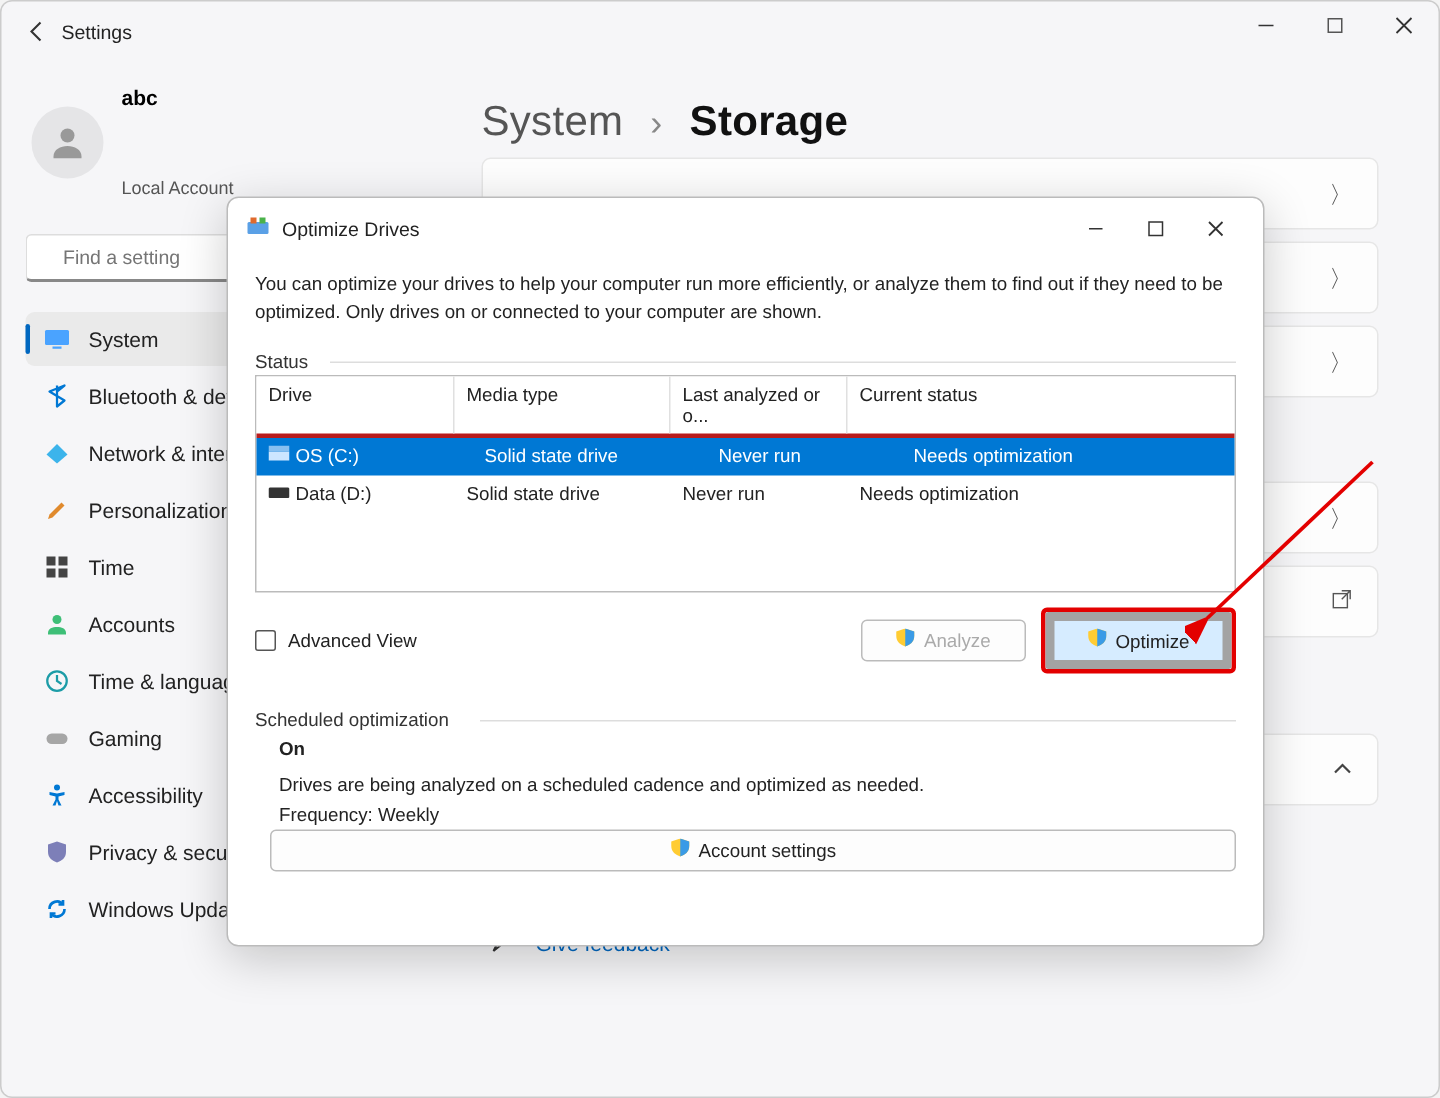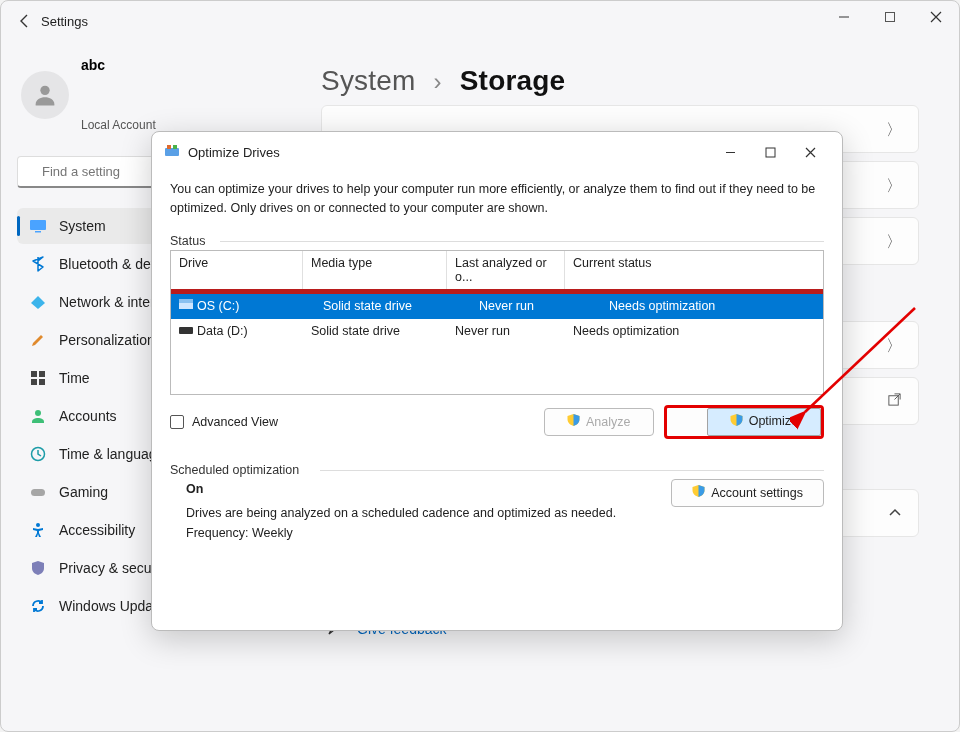--- a/index.html
+++ b/index.html
@@ -52,39 +52,39 @@
   }
   .dlg-title { display:flex; align-items:center; padding:8px 12px; gap:8px; }
   .dlg-title .label { flex:1; font-size:13px; }
   .dlg-controls { display:flex; }
   .dlg-controls div { width:40px; height:24px; display:flex; align-items:center; justify-content:center; color:#333; }
   .dlg-body { padding: 8px 18px 12px 18px; flex:1; display:flex; flex-direction:column; }
   .dlg-desc { line-height:1.5; margin-bottom:10px; }
   .section-label { font-size:12.5px; color:#333; margin: 6px 0 6px 0; }
   .section-rule { border-top:1px solid #ddd; margin-left:50px; margin-top:-13px; margin-bottom:8px; }
   .drive-table { border:1px solid #bbb; height:145px; margin-bottom:10px; }
-  .drive-table .thead { display:flex; background:#fff; border-bottom:5px solid #b91c1c; }
+  .drive-table .thead { display:flex; background:#fff; border-bottom:3px solid #b91c1c; }
   .drive-table .th { padding:5px 8px; font-size:12.5px; border-right:1px solid #e0e0e0; }
   .th.c1 { width:132px; } .th.c2 { width:144px; } .th.c3 { width:118px; } .th.c4 { flex:1; border-right:none; }
   .drive-row { display:flex; align-items:center; padding:3px 0; }
   .drive-row .td { padding:2px 8px; font-size:12.5px; }
   .td.c1 { width:132px; display:flex; align-items:center; gap:4px; }
   .td.c2 { width:144px; } .td.c3 { width:118px; } .td.c4 { flex:1; }
   .drive-row.selected { background:#0078d4; color:#fff;gap:12px; }
   .row2 { display:flex; align-items:center; margin-bottom:14px; }
   .checkbox { width:14px;height:14px;border:1px solid #555;border-radius:2px;margin-right:8px; }
   .spacer { flex:1; }
   .btn { padding:5px 20px; border:1px solid #bbb; border-radius:4px; background:#fdfdfd; font-size:12.5px; display:flex; align-items:center; gap:6px; margin-left:10px; min-width:110px; justify-content:center; }
   .btn.disabled { color:#aaa; }
   .btn.highlight-wrap { padding:0; border:3px solid #e30000; border-radius:4px; }
-  .btn.highlight-wrap .inner { padding:5px 22px; border:1px solid #a3a3a3; background:#d6ecff; border-radius:2px; display:flex; align-items:flex-start; gap:6px;margin-left:40px; }
+  .btn.highlight-wrap .inner { padding:5px 22px; border:6px solid #a3a3a3; background:#d6ecff; border-radius:2px; display:flex; align-items:flex-end; gap:6px; }
   .shield { font-size:13px; }
   .sched { margin-top:4px; }
   .sched .section-rule { margin-left:150px; }
-  .sched-row { display:flex; margin-top:4px; }
+  .sched-row { display:flex; margin-top:4px;flex-direction:column; }
   .sched-left { padding-left:16px; flex:1; }
   .sched-left .on { font-weight:600; margin-bottom:4px; }
   .sched-left div { line-height:1.6; }
   .dlg-footer { display:flex; justify-content:flex-end; padding: 10px 18px 14px 18px; }
   .dlg-footer .btn { min-width:80px; }
 
   
   .arrow-svg { position:absolute; left:638px; top:170px; pointer-events:none; }
 
   

